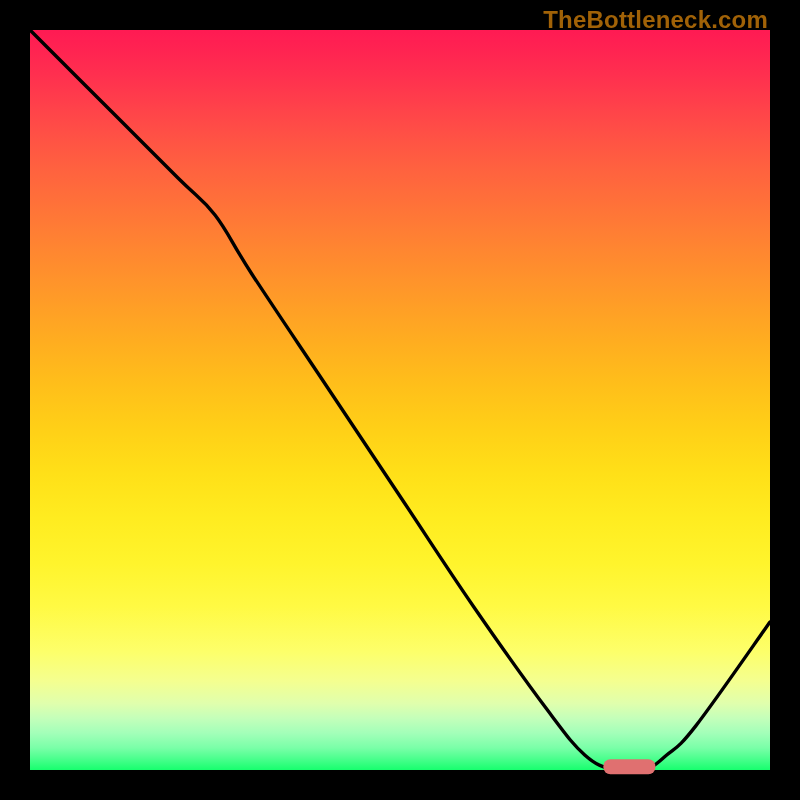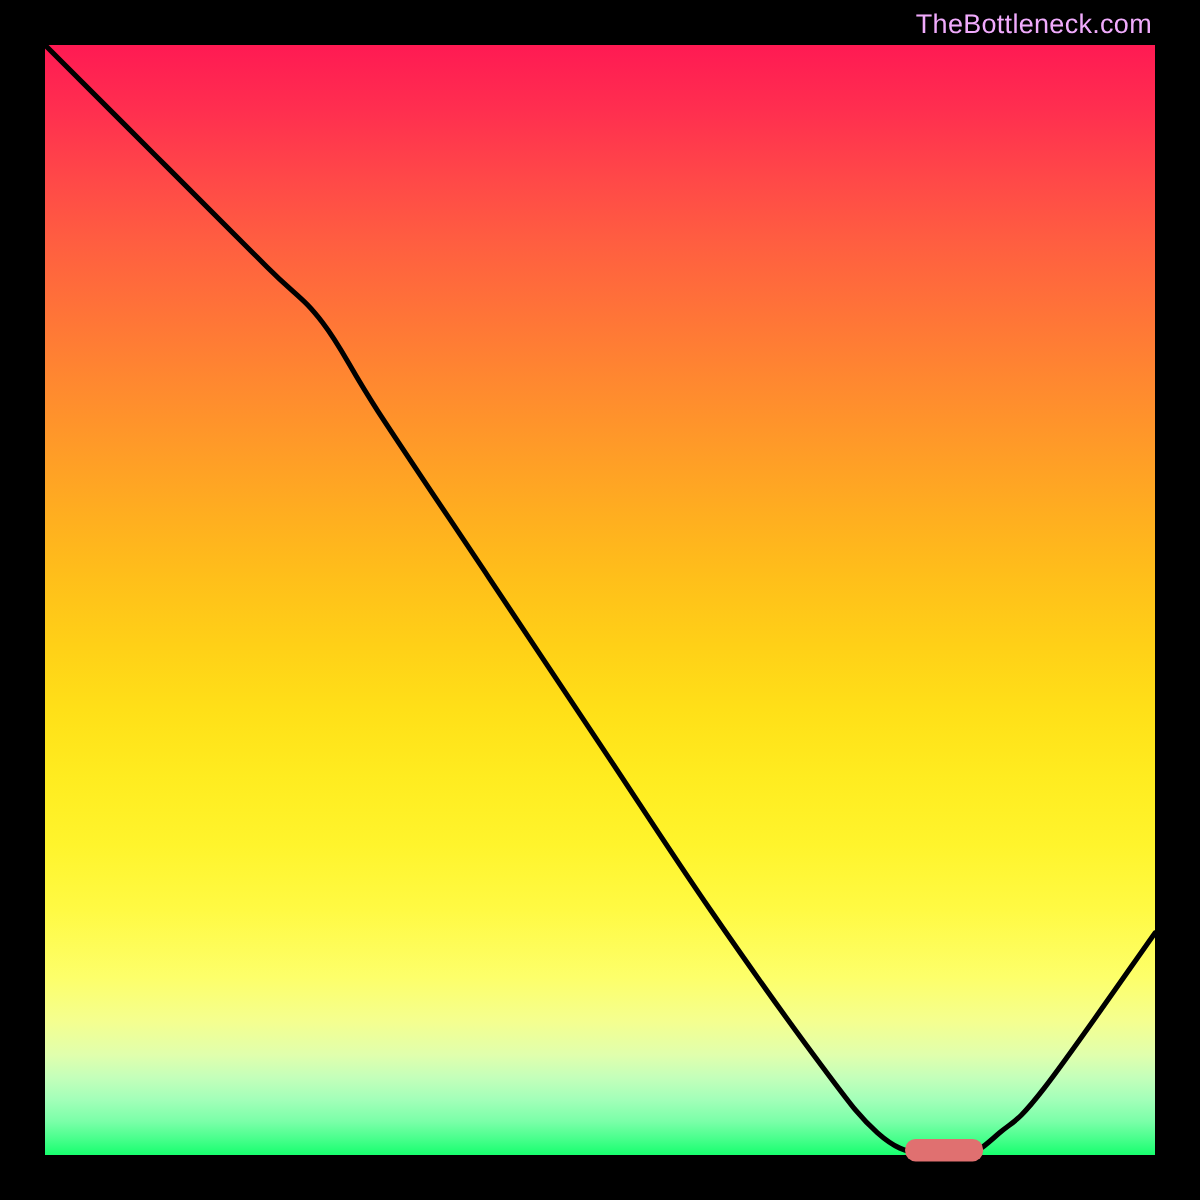--- a/index.html
+++ b/index.html
@@ -47,23 +47,23 @@
     left: 0;
     top: 0;
     width: 740px;
     height: 740px;
     overflow: visible;
   }
   .watermark {
     position: absolute;
     top: 6px;
     right: 32px;
-    color: #f0abfc;
-    font-size: 18px;
-    font-weight: 400;
+    color: #a16207;
+    font-size: 24px;
+    font-weight: 700;
     letter-spacing: 0.2px;
   }
 </style>
 </head>
 <body>
 
 <div class="plot-area">
   <svg viewBox="0 0 740 740">
     <path id="curve-path" fill="none" stroke="#000000" stroke-width="3.4" stroke-linecap="round" stroke-linejoin="round" d="M 0,0 C 13.32,13.32 47.36,47.36 74,74 C 100.64,100.64 128.02,128.02 148,148 C 167.98,167.98 171.68,167.684 185,185 C 198.32,202.316 202.02,213.564 222,244.2 C 241.98,274.836 269.36,315.24 296,355.2 C 322.64,395.15999999999997 343.36,426.24 370,466.2 C 396.64,506.15999999999997 417.36,538.572 444,577.2 C 470.64,615.8280000000001 498.02,654.16 518,680.8 C 537.98,707.4399999999999 543.012,714.544 555,725.2 C 566.988,735.8560000000001 573.9440000000001,737.336 584.6,740 C 595.256,742.664 604.876,742.664 614.1999999999999,740 C 623.5239999999999,737.336 627.076,733.192 636.4,725.2 C 645.7239999999999,717.2080000000001 647.352,719.576 666,695.6 C 684.648,671.624 726.68,610.648 740,592"></path>
     <rect id="marker-rect" rx="7" ry="7" fill="#e07070" width="52" height="15" x="573.4000000000001" y="729.3"></rect>

